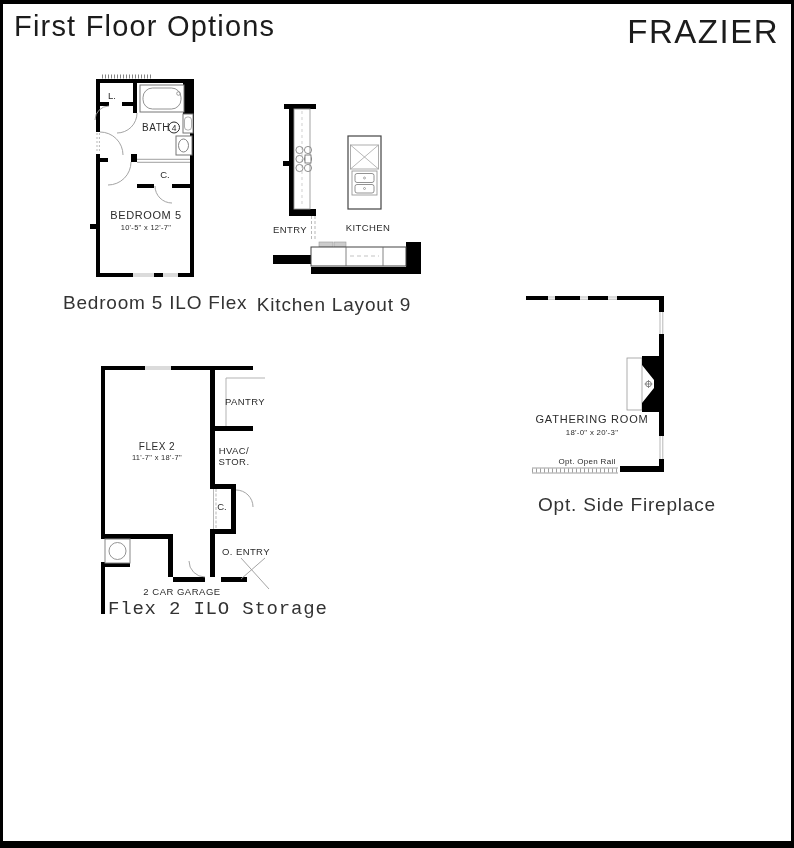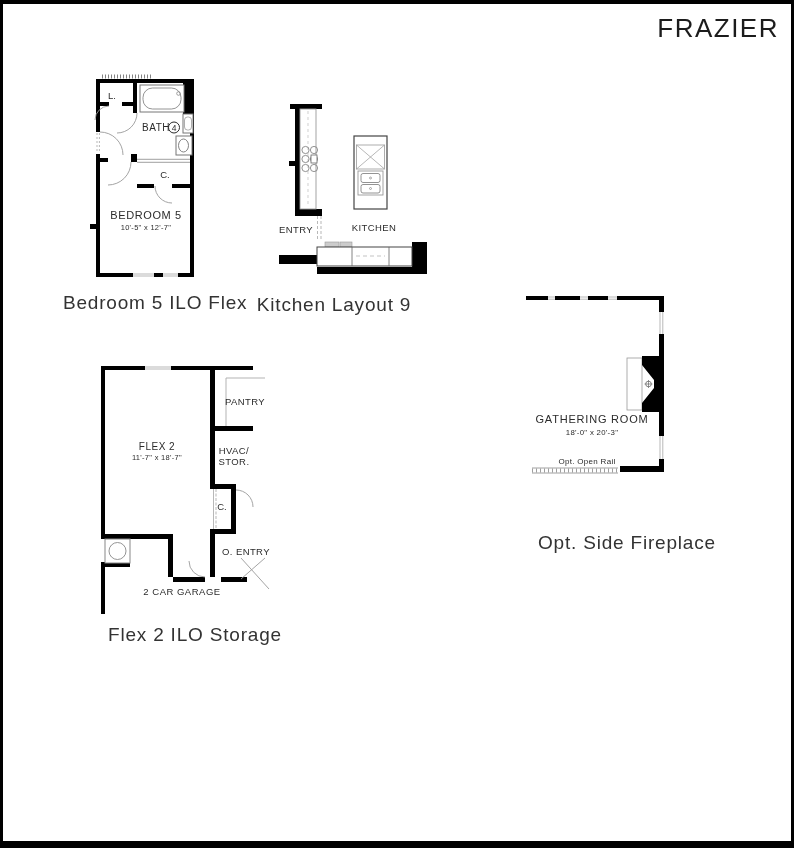--- a/index.html
+++ b/index.html
@@ -14,41 +14,42 @@
     font-family:"Liberation Sans", sans-serif;
     overflow:hidden;
   }
   .hdr-title{
     position:absolute;left:11px;top:6px;
     font-size:29px;color:#1c1c1c;letter-spacing:1.2px;
     font-weight:400;
   }
   .hdr-brand{
     position:absolute;right:12px;top:9px;
-    font-size:26px;color:#1c1c1c;letter-spacing:1.5px;
+    font-size:33px;color:#1c1c1c;letter-spacing:1.5px;
     font-weight:400;
   }
   .plan{position:absolute;}
   .caption{
     position:absolute;
     font-size:19px;color:#333;letter-spacing:0.8px;
     text-align:center;white-space:nowrap;
   }
   svg text{font-family:"Liberation Sans", sans-serif;fill:#2b2b2b;}
   .wall{fill:#000;stroke:none;}
   .thin{stroke:#888;stroke-width:0.8;fill:none;}
   .fix{stroke:#777;stroke-width:1;fill:#fff;}
   .arc{stroke:#9a9a9a;stroke-width:0.9;fill:none;}
   .win{stroke:#999;stroke-width:0.7;fill:none;}
 </style>
 </head>
 <body>
 
 <div class="page">
 
+  <div class="hdr-title">First Floor Options</div>
   <div class="hdr-brand">FRAZIER</div>
 
   <div class="plan" style="left:85px;top:68px;width:120px;height:215px;">
     <svg width="120" height="215" viewBox="0 0 120 215">
 
       <line x1="14" y1="4.5" x2="64" y2="4.5" stroke="#777" stroke-width="4" stroke-dasharray="0.9 2.1"></line>
 
       <g>
         <rect class="wall" x="8" y="7" width="98" height="4"></rect>
         <rect class="wall" x="95" y="11" width="11" height="31"></rect>
@@ -111,21 +112,21 @@
       <text x="68" y="59" font-size="10" letter-spacing="0.5" text-anchor="middle">BATH</text>
       <circle cx="86" cy="55.5" r="5.5" fill="none" stroke="#2b2b2b" stroke-width="1"></circle>
       <text x="86" y="58.8" font-size="8.5" text-anchor="middle">4</text>
       <text x="77" y="106" font-size="9.5" text-anchor="middle">C.</text>
       <text x="58" y="147" font-size="11" letter-spacing="0.6" text-anchor="middle">BEDROOM 5</text>
       <text x="58" y="158" font-size="7.5" letter-spacing="0.3" text-anchor="middle" fill="#444">10'-5" x 12'-7"</text>
     </svg>
   </div>
   <div class="caption" style="left:60px;top:288px;width:170px;">Bedroom 5 ILO Flex</div>
 
-  <div class="plan" style="left:269px;top:95px;width:160px;height:185px;">
+  <div class="plan" style="left:263px;top:95px;width:160px;height:185px;">
     <svg width="160" height="185" viewBox="0 0 160 185">
 
       <g>
         <rect class="wall" x="18" y="5" width="32" height="5"></rect>
         <rect class="wall" x="23" y="10" width="5" height="100"></rect>
         <rect class="wall" x="17" y="62" width="6" height="5"></rect>
         <rect class="wall" x="23" y="110" width="27" height="7"></rect>
         <rect class="wall" x="7" y="156" width="38" height="9"></rect>
         <rect class="wall" x="140" y="143" width="15" height="27"></rect>
         <rect class="wall" x="45" y="168" width="110" height="7"></rect>
@@ -218,21 +219,21 @@
         <line x1="12" y1="176" x2="98" y2="176" stroke="#888" stroke-width="0.8"></line>
         <line x1="12" y1="181" x2="98" y2="181" stroke="#888" stroke-width="0.8"></line>
         <line x1="12" y1="178.5" x2="98" y2="178.5" stroke="#888" stroke-width="4" stroke-dasharray="0.8 3.2"></line>
       </g>
 
       <text x="72" y="131" font-size="11" letter-spacing="0.8" text-anchor="middle">GATHERING ROOM</text>
       <text x="72" y="143" font-size="7.8" letter-spacing="0.3" text-anchor="middle" fill="#444">18'-0" x 20'-3"</text>
       <text x="67" y="172" font-size="8" letter-spacing="0.3" text-anchor="middle" fill="#3a3a3a">Opt. Open Rail</text>
     </svg>
   </div>
-  <div class="caption" style="left:535px;top:490px;width:160px;margin-top:38px;">Opt. Side Fireplace</div>
+  <div class="caption" style="left:535px;top:490px;width:160px;">Opt. Side Fireplace</div>
 
   <div class="plan" style="left:90px;top:355px;width:185px;height:255px;text-align:right;">
     <svg width="185" height="255" viewBox="0 0 185 255">
 
       <g>
         <rect class="wall" x="8" y="7" width="44" height="4"></rect>
         <rect class="wall" x="78" y="7" width="82" height="4"></rect>
         <rect class="wall" x="8" y="7" width="4" height="170"></rect>
         <rect class="wall" x="8" y="175" width="72" height="5"></rect>
         <rect class="wall" x="75" y="180" width="5" height="38"></rect>
@@ -278,15 +279,15 @@
       <text x="152" y="46" font-size="9.5" letter-spacing="0.4" text-anchor="middle">PANTRY</text>
       <text x="64" y="91" font-size="10" letter-spacing="0.5" text-anchor="middle">FLEX 2</text>
       <text x="64" y="101" font-size="7.5" letter-spacing="0.3" text-anchor="middle" fill="#444">11'-7" x 18'-7"</text>
       <text x="141" y="95" font-size="9.5" letter-spacing="0.4" text-anchor="middle">HVAC/</text>
       <text x="141" y="106" font-size="9.5" letter-spacing="0.4" text-anchor="middle">STOR.</text>
       <text x="129" y="151" font-size="9.5" text-anchor="middle">C.</text>
       <text x="153" y="196" font-size="9.5" letter-spacing="0.4" text-anchor="middle">O. ENTRY</text>
       <text x="89" y="236" font-size="9.5" letter-spacing="0.5" text-anchor="middle">2 CAR GARAGE</text>
     </svg>
   </div>
-  <div class="caption" style="left:105px;top:620px;width:160px;">Flex 2 ILO Storage</div>
+  <div class="caption" style="left:105px;top:594px;width:160px;font-family:Liberation Mono, monospace;">Flex 2 ILO Storage</div>
 
 </div>
 
 </body></html>

